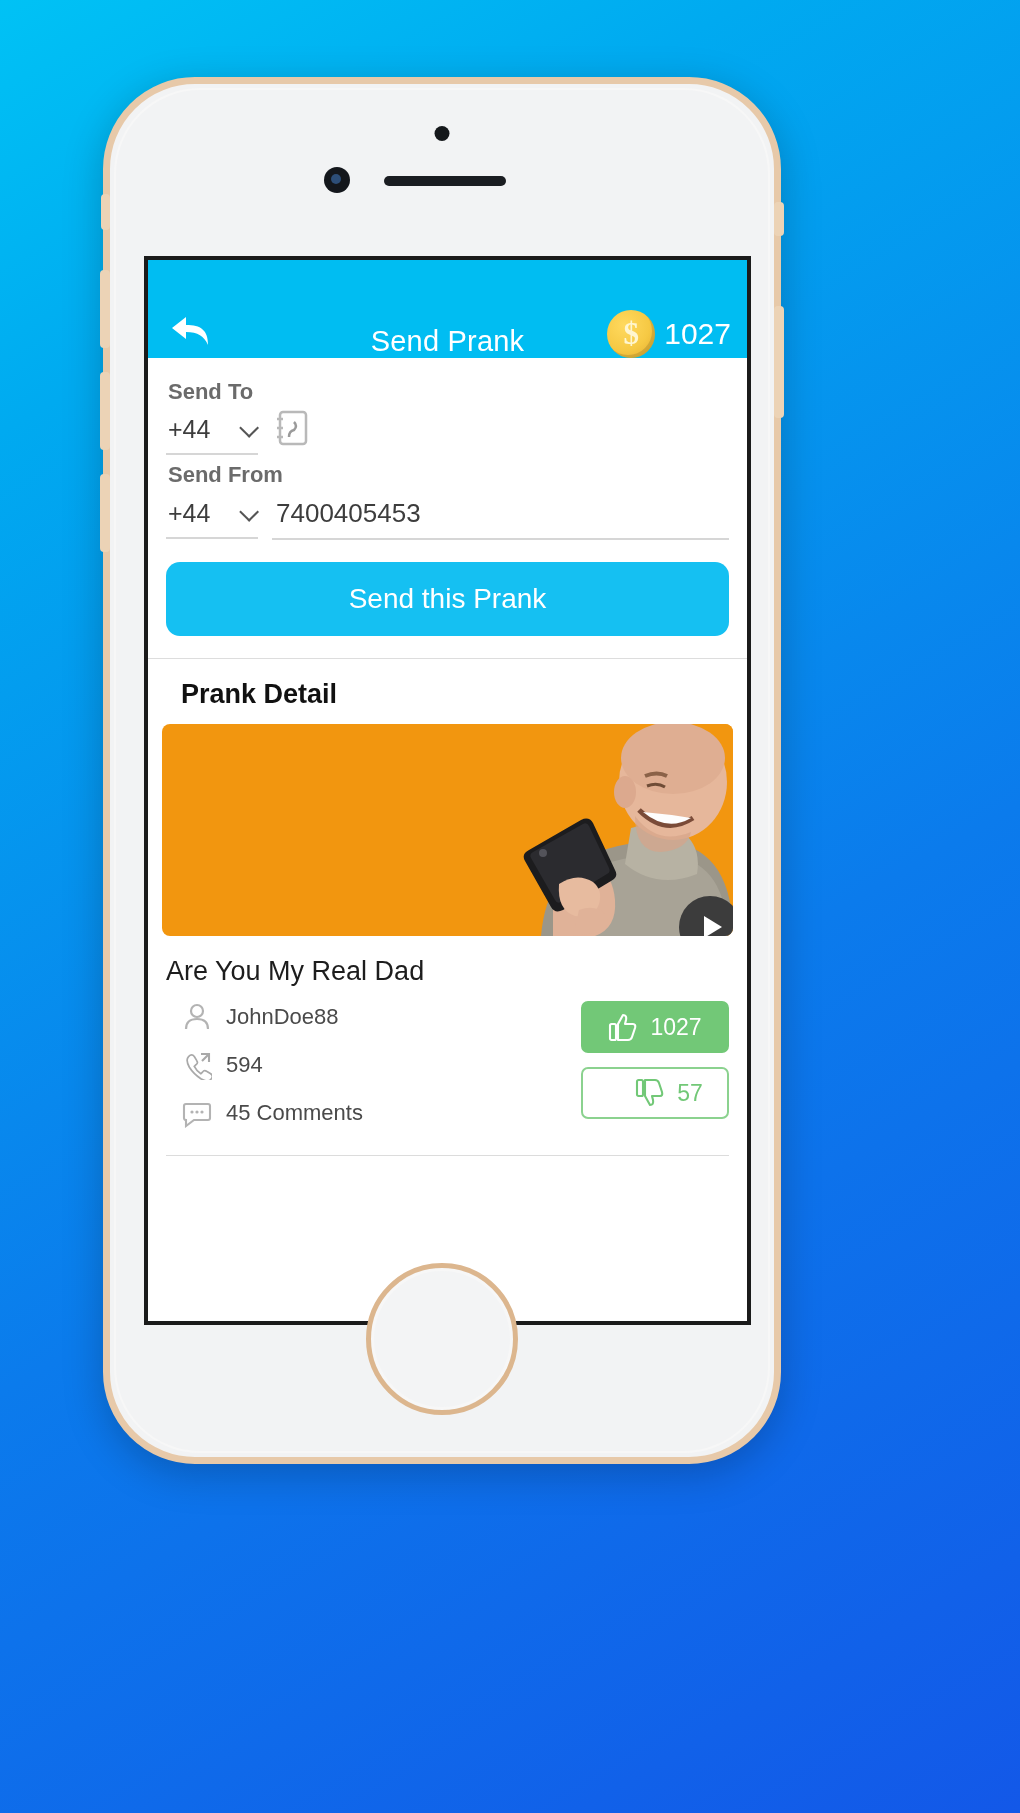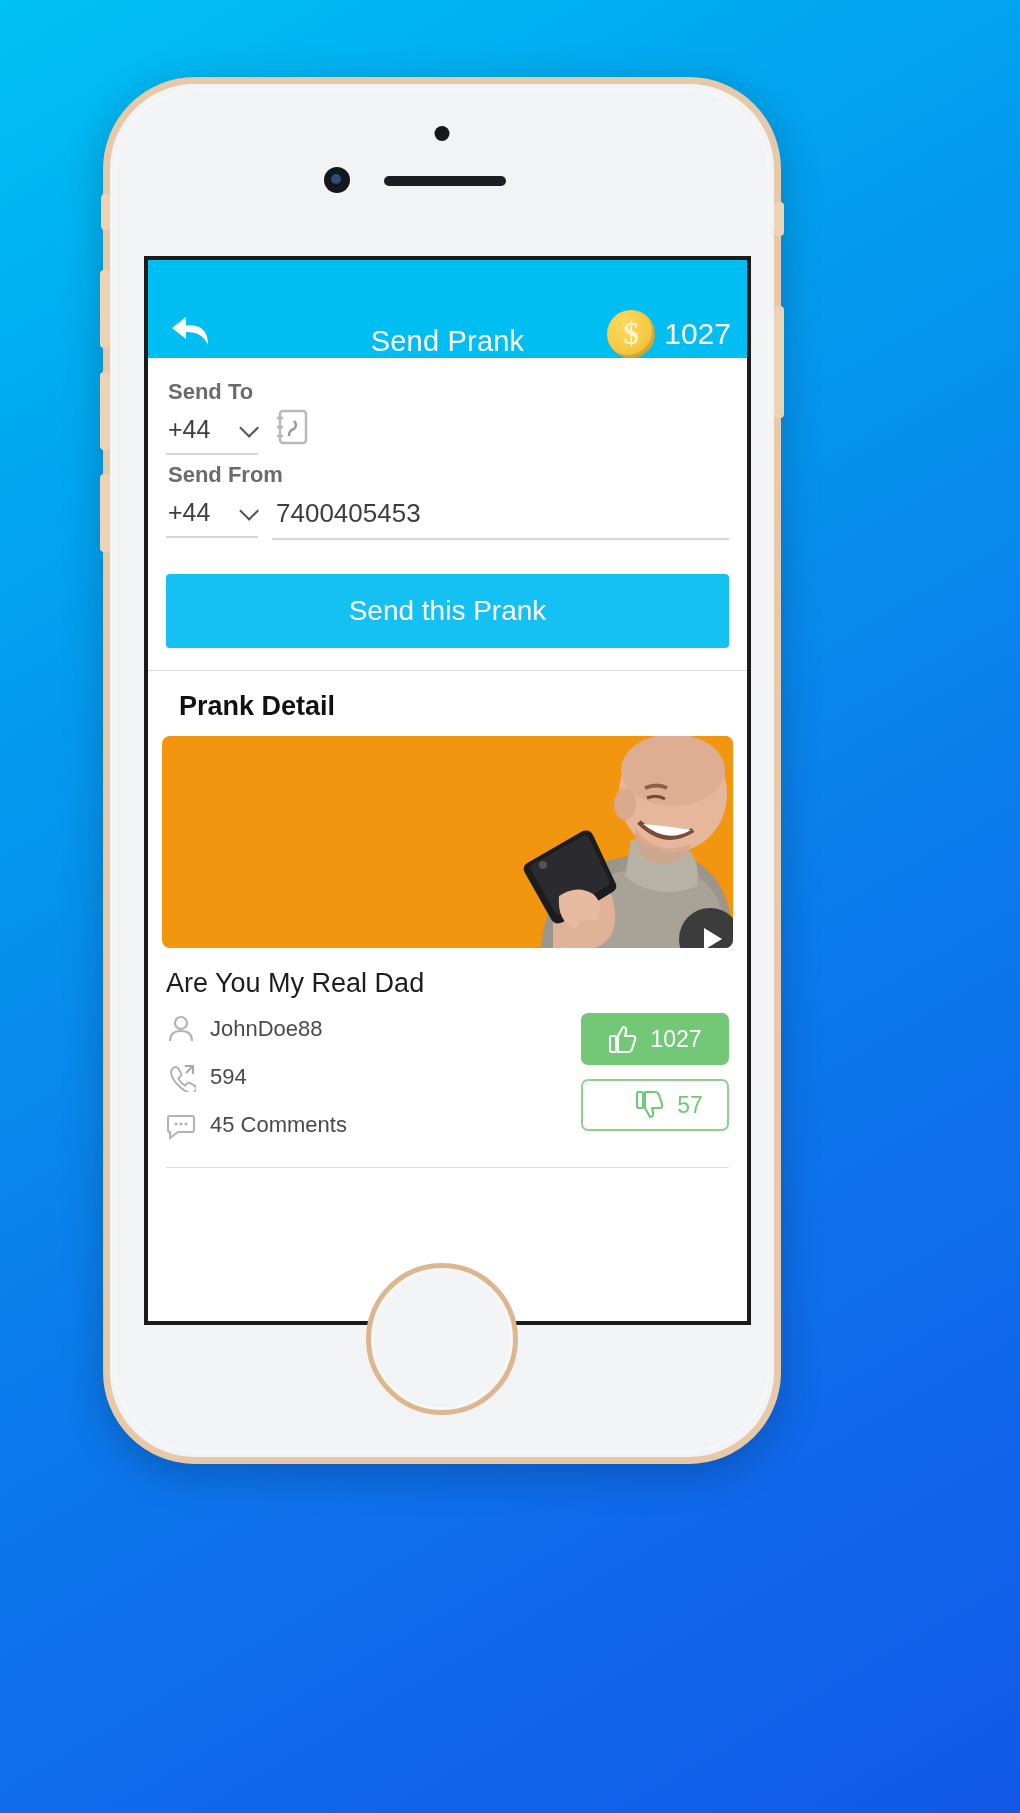--- a/index.html
+++ b/index.html
@@ -152,21 +152,21 @@
     padding: 14px 18px 22px 18px;
   }
   .field-label {
     color: #6b6b6b;
     font-size: 22px;
     margin: 7px 0 2px 2px;
     font-weight: bold;
   }
   .field-row {
     display: flex;
-    align-items: flex-start;
+    align-items: center;
     gap: 14px;
   }
   .cc-select {
     width: 92px;
     display: flex;
     align-items: center;
     justify-content: space-between;
     border-bottom: 2px solid #d6d6d6;
     padding: 8px 4px 9px 2px;
     cursor: pointer;
@@ -190,40 +190,41 @@
     font-family: "Liberation Sans", sans-serif;
   }
   .num-input::placeholder { color: #bdbdbd; }
   #contacts-btn {
     width: 40px; height: 40px;
     flex: 0 0 auto;
     margin-bottom: 6px;
     cursor: pointer;
   }
   #send-btn {
-    margin-top: 34px;
+    margin-top: 22px;
     width: 100%;
     height: 74px;
     background: #15c0f2;
     border: none;
-    border-radius: 4px;
+    border-radius: 14px;
     color: #ffffff;
     font-size: 28px;
     font-family: "Liberation Sans", sans-serif;
     cursor: pointer;
   }
 
   .divider { height: 1px; background: #dddddd; }
 
   
   #detail-heading {
     font-size: 27px;
     font-weight: bold;
     color: #111;
-    padding: 20px 18px 14px 31px;
+    padding: 20px 18px 14px 18px;
+    margin-left: 15px;
   }
   #thumb-wrap {
     position: relative;
     margin: 0 14px;
     height: 212px;
     border-radius: 8px;
     overflow: hidden;
     background: #f2960f;
   }
   #thumb-photo {
@@ -249,20 +250,21 @@
     margin-left: 5px;
   }
   #prank-title {
     font-size: 27px;
     color: #1d1d1d;
     padding: 20px 18px 6px 18px;
   }
   #stats-block {
     display: flex;
     padding: 0 18px;
+    margin-left: 16px;
   }
   #stats-left { flex: 1; }
   .stat-row {
     display: flex;
     align-items: center;
     gap: 14px;
     height: 48px;
   }
   .stat-text { font-size: 22px; color: #4a4a4a; }
   #stats-right {

